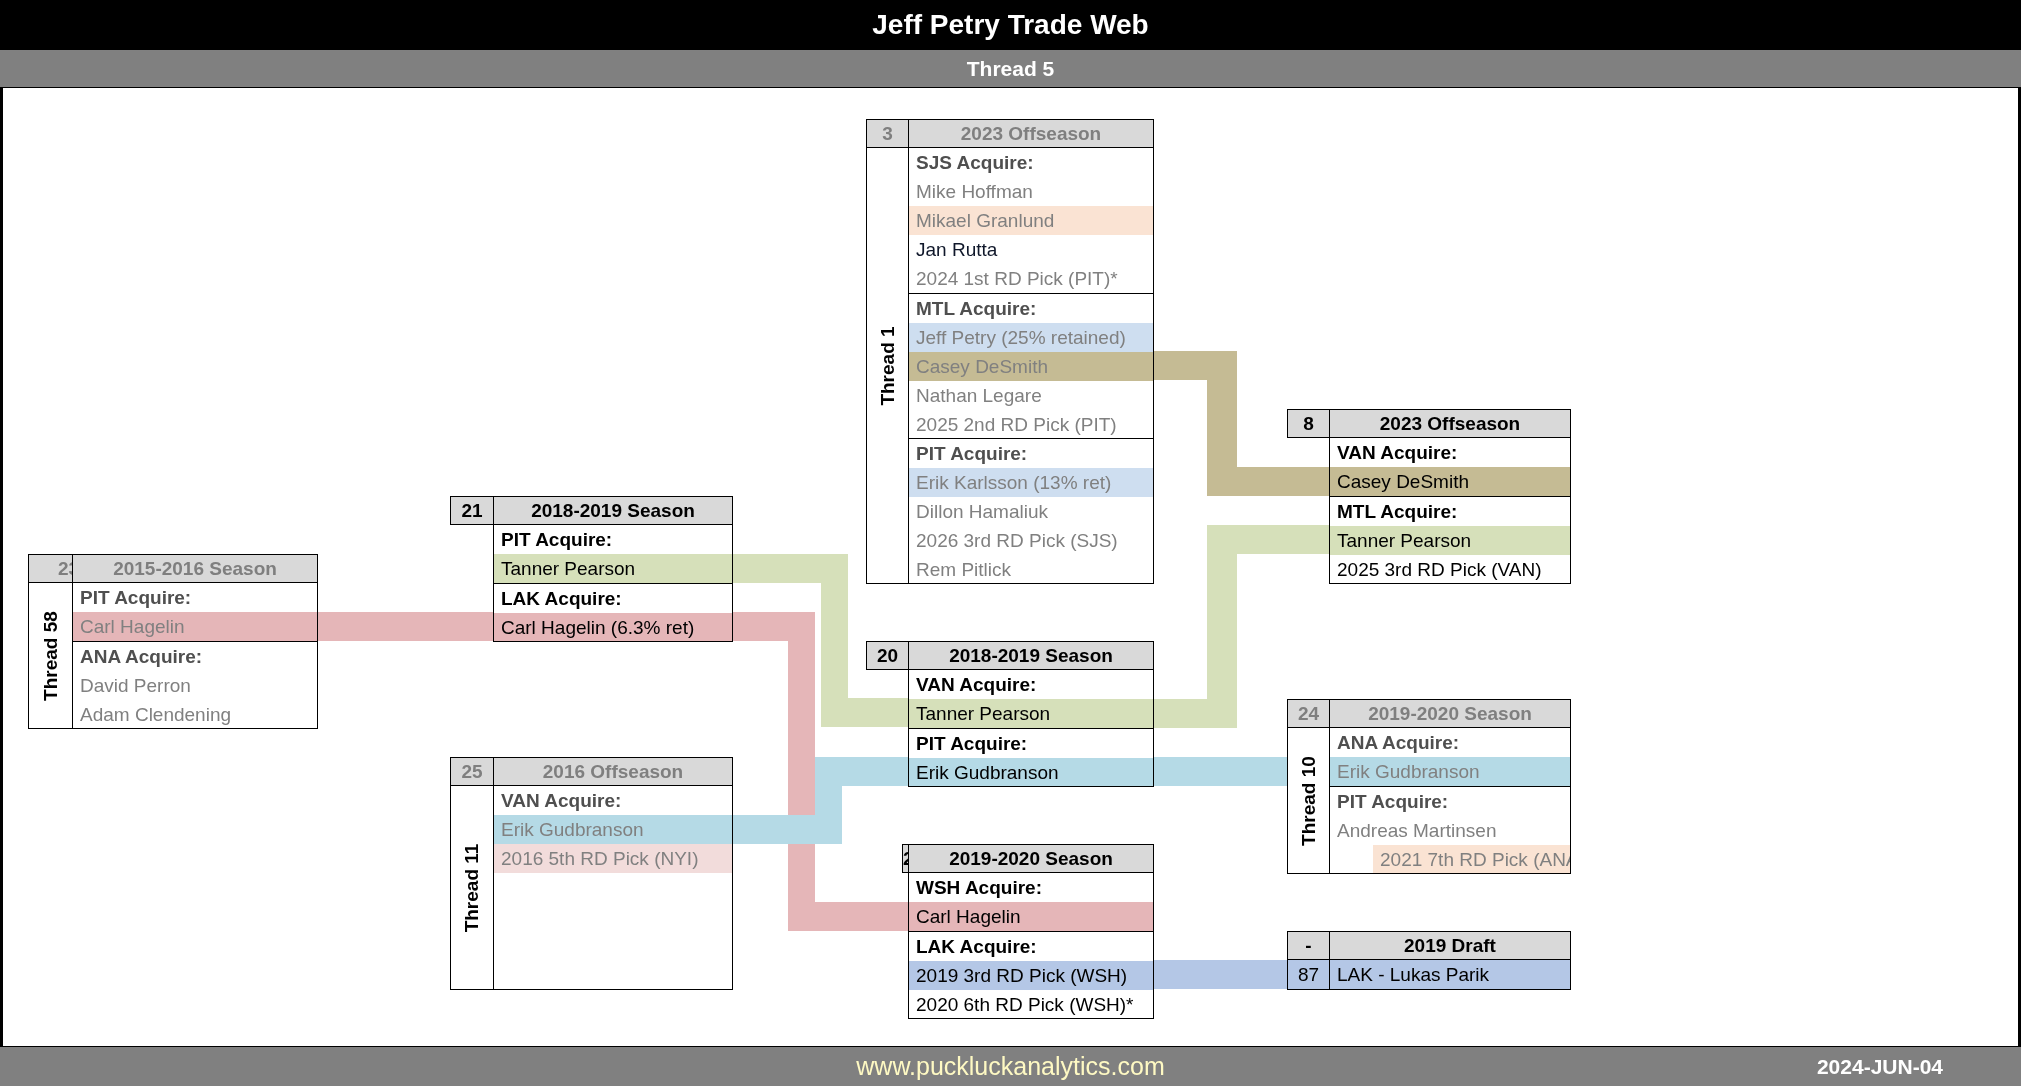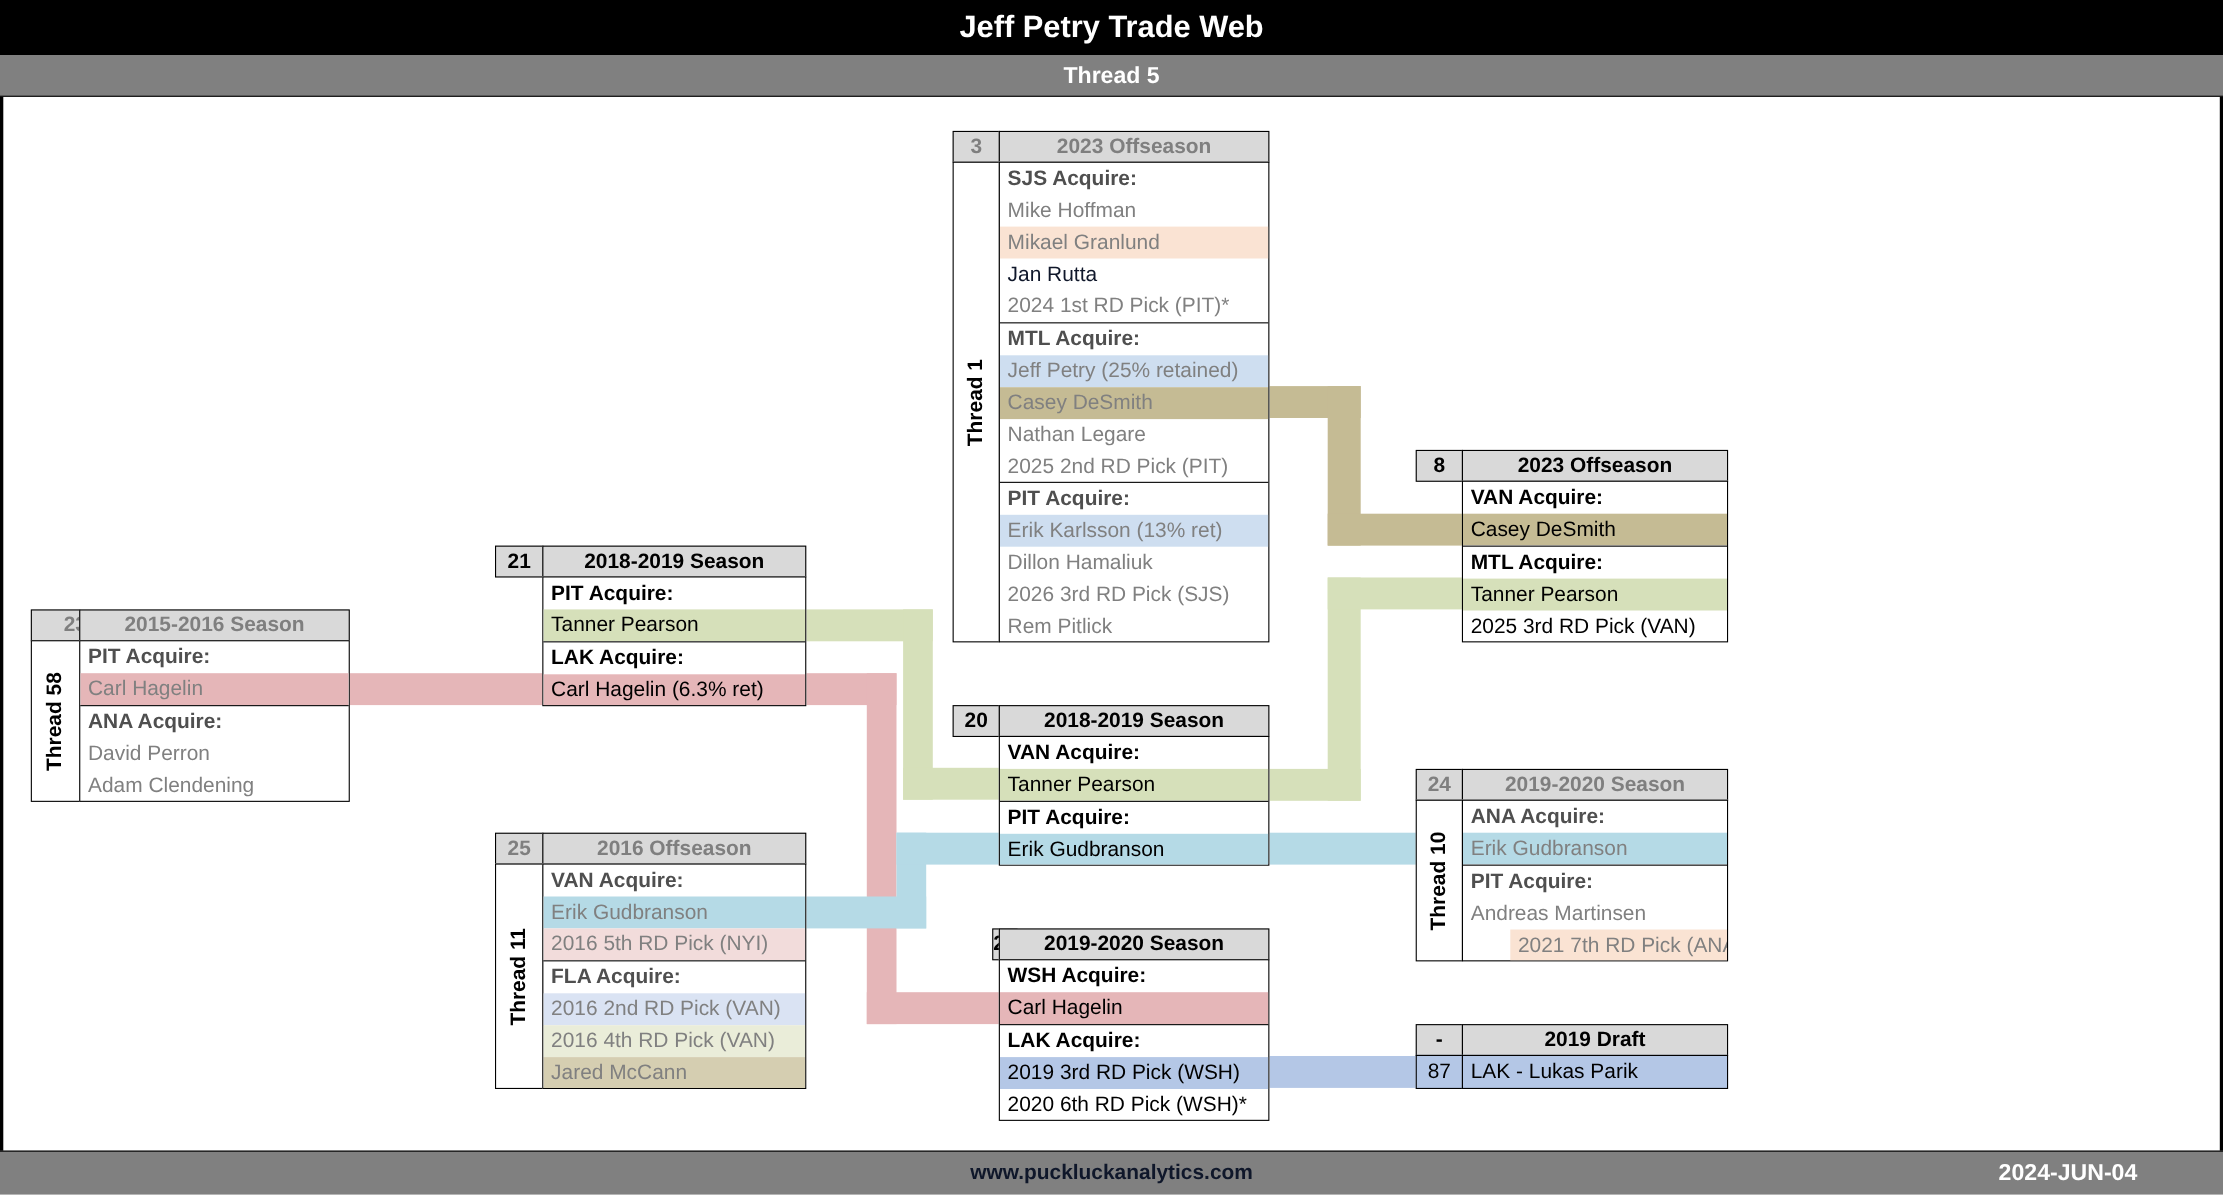--- a/index.html
+++ b/index.html
@@ -10,21 +10,21 @@
     font-family:"Liberation Sans",sans-serif;
     overflow:hidden;
     box-shadow:inset 0 0 0 3px #000;
   }
   .bar{position:absolute;left:0;width:2021px;display:flex;align-items:center;justify-content:center;}
   #title-bar{top:0;height:50px;background:#000;}
   #title-bar span{color:#fff;font-weight:bold;font-size:28px;}
   #thread-bar{top:50px;height:38px;background:#808080;border-bottom:1px solid #000;box-sizing:border-box;}
   #thread-bar span{color:#fff;font-weight:bold;font-size:21px;}
   #footer-bar{top:1046px;height:40px;background:#808080;border-top:1px solid #000;box-sizing:border-box;}
-  #footer-bar .site{color:#0f172a;font-weight:bold;font-size:19px;}
+  #footer-bar .site{color:#fef9c3;font-weight:normal;font-size:25px;}
   #footer-bar .date{position:absolute;right:78px;color:#fff;font-weight:bold;font-size:21px;}
   .ribbon{position:absolute;}
   .cell{
     position:absolute;box-sizing:border-box;border:1px solid #000;
     display:flex;align-items:center;justify-content:center;
     font-size:19px;font-weight:bold;background:#D9D9D9;white-space:nowrap;
   }
   .threadcol{
     position:absolute;box-sizing:border-box;border:1px solid #000;background:#fff;
     display:flex;align-items:center;justify-content:center;
@@ -169,26 +169,20 @@
       <div class="cell" style="left: 493px; top: 757px; width: 240px; height: 29px; color: rgb(127, 127, 127);">2016 Offseason</div>
       <div class="threadcol" style="left: 450px; top: 785px; width: 44px; height: 205px;">
         <span>Thread 11</span>
       </div>
       <div class="bodybox" style="left: 493px; top: 785px; width: 240px; height: 205px;">
         <div class="group" style="height: 87px;">
           <div class="row acquire" style="color: rgb(79, 79, 79);">VAN Acquire:</div>
           <div class="row" style="color: rgb(128, 128, 128); background: rgb(181, 218, 230);">Erik Gudbranson</div>
           <div class="row" style="color: rgb(128, 128, 128); background: rgb(242, 220, 219);">2016 5th RD Pick (NYI)</div>
         </div>
-        <div class="group" style="height: 116px;">
-          <div class="row acquire" style="color: rgb(79, 79, 79);">FLA Acquire:</div>
-          <div class="row" style="color: rgb(128, 128, 128); background: rgb(218, 227, 243);">2016 2nd RD Pick (VAN)</div>
-          <div class="row" style="color: rgb(128, 128, 128); background: rgb(234, 237, 217);">2016 4th RD Pick (VAN)</div>
-          <div class="row" style="color: rgb(128, 128, 128); background: rgb(213, 206, 177);">Jared McCann</div>
-        </div>
       </div>
       <div class="cell" style="left: 902px; top: 844px; width: 23px; height: 29px; color: rgb(0, 0, 0);">22</div>
       <div class="cell" style="left: 908px; top: 844px; width: 246px; height: 29px; color: rgb(0, 0, 0);">2019-2020 Season</div>
       <div class="bodybox" style="left: 908px; top: 872px; width: 246px; height: 147px;">
         <div class="group" style="height: 58px;">
           <div class="row acquire" style="color: rgb(0, 0, 0);">WSH Acquire:</div>
           <div class="row" style="color: rgb(0, 0, 0); background: rgb(229, 182, 184);">Carl Hagelin</div>
         </div>
         <div class="group" style="height: 87px;">
           <div class="row acquire" style="color: rgb(0, 0, 0);">LAK Acquire:</div>

